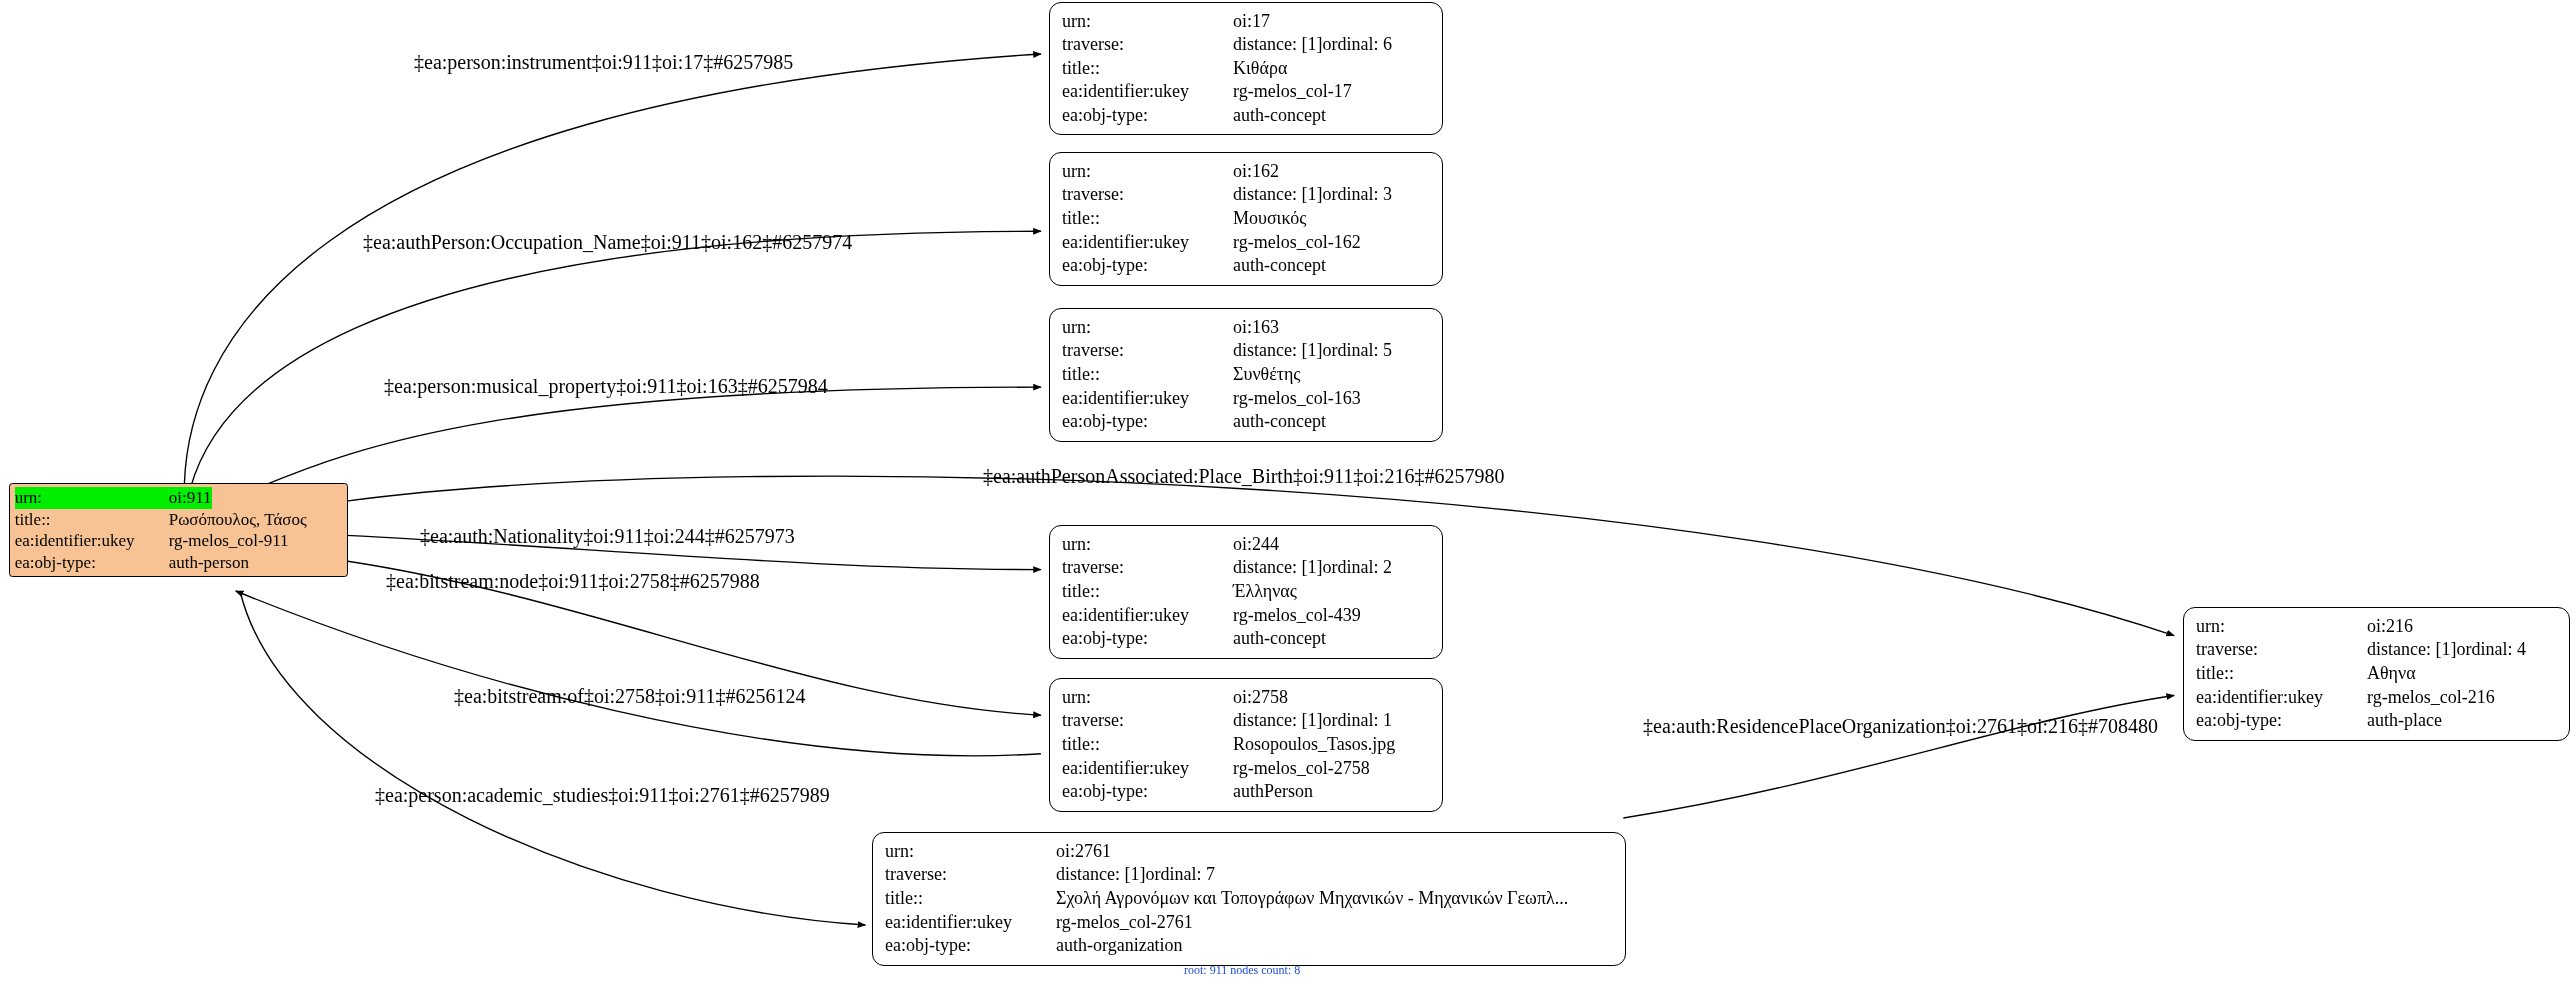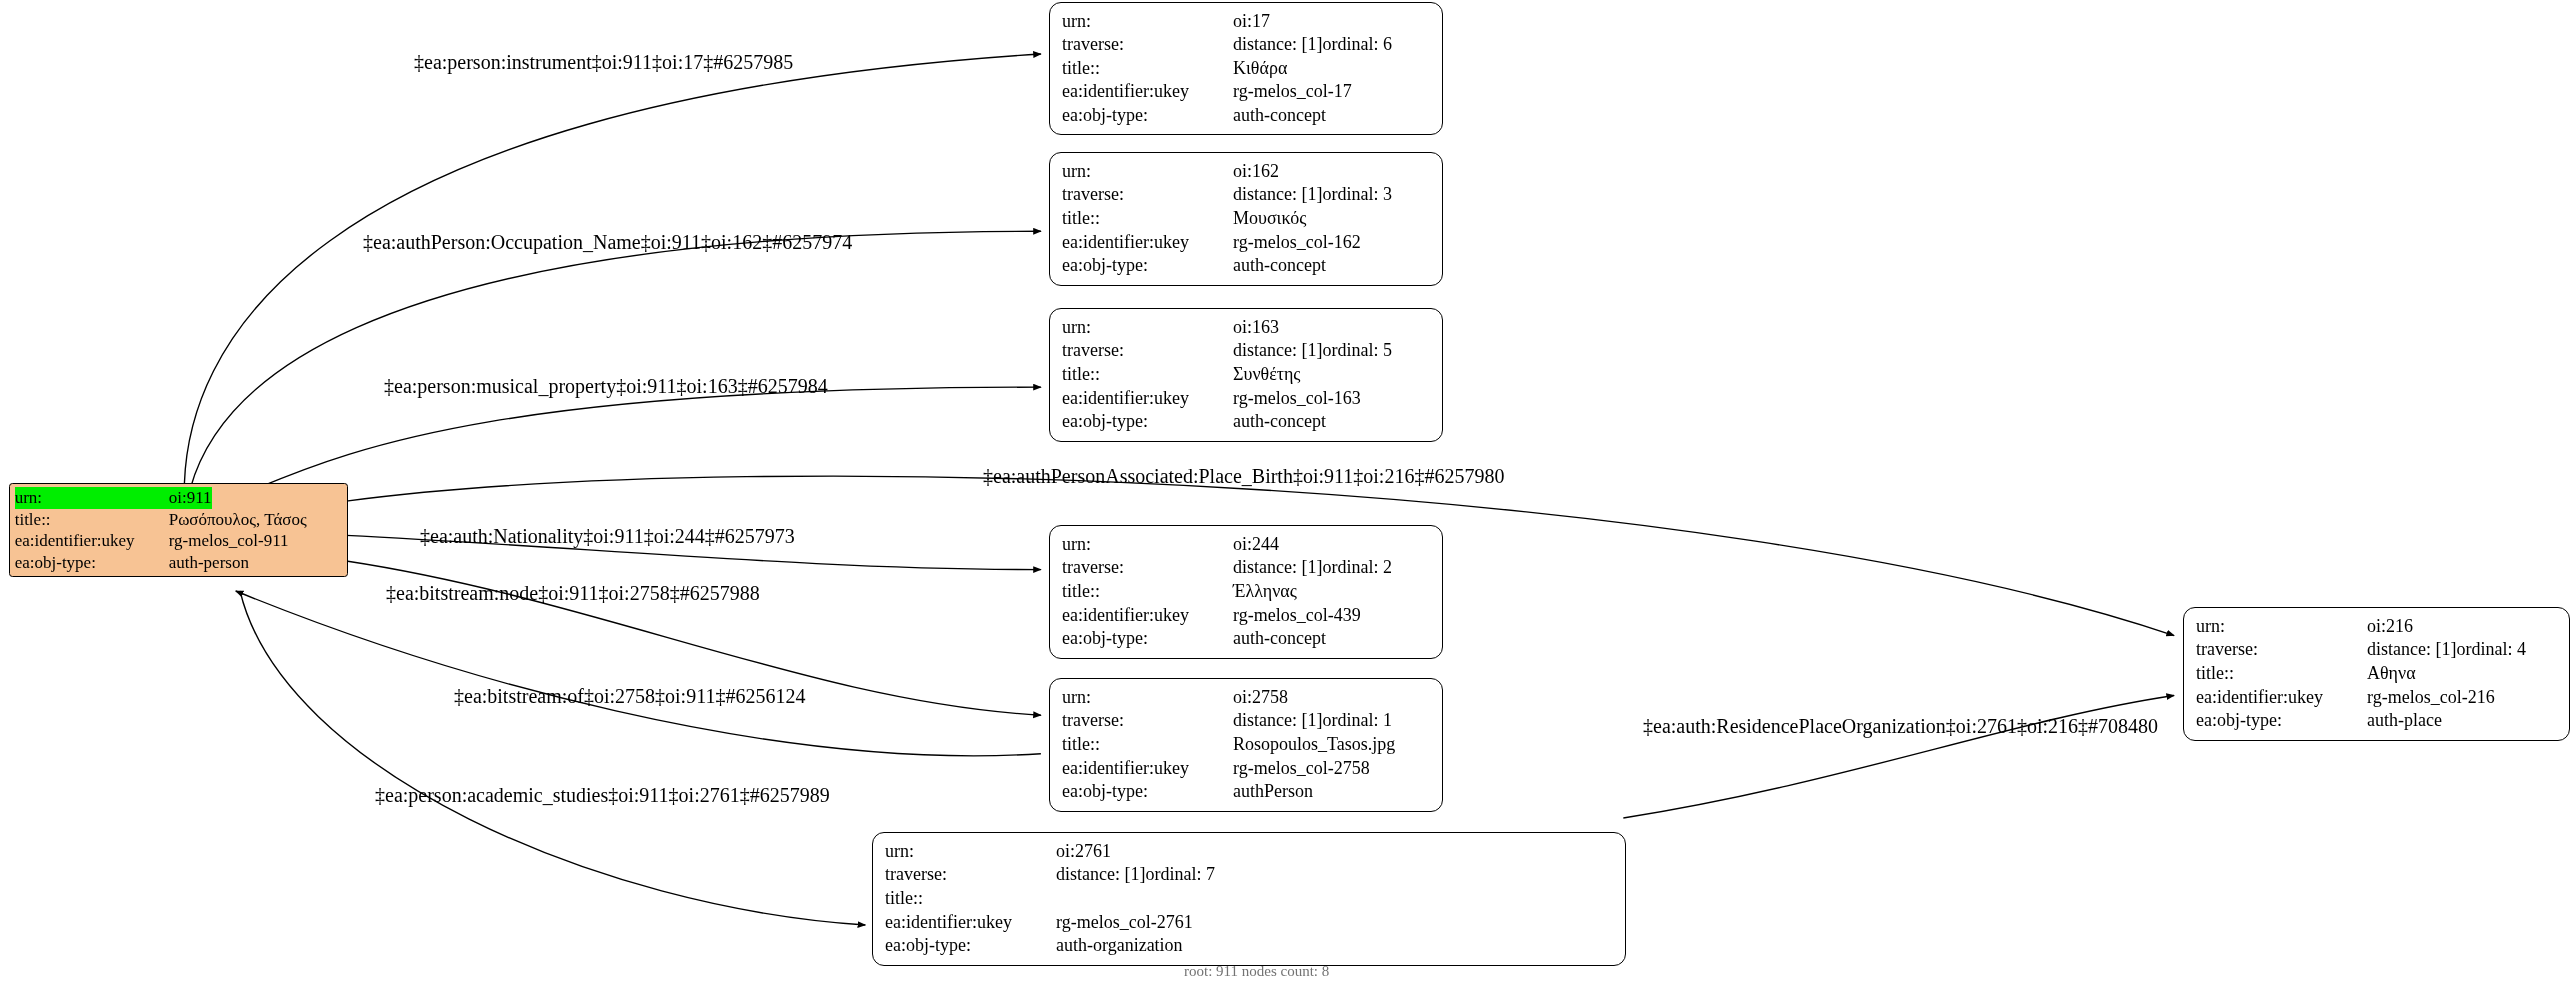--- a/index.html
+++ b/index.html
@@ -62,22 +62,22 @@
   }
   .edge-label {
     position: absolute;
     font-size: 20px;
     color: #000000;
     white-space: nowrap;
     line-height: 19px;
   }
   .caption {
     position: absolute;
-    font-size: 15px;
-    color: #737373;
+    font-size: 12px;
+    color: #1d4ed8;
     white-space: nowrap;
   }
   svg.edges {
     position: absolute;
     left: 0;
     top: 0;
     width: 2576px;
     height: 991px;
     overflow: visible;
   }
@@ -257,20 +257,21 @@
       <span class="key">urn:</span>
       <span class="val">oi:2761</span>
     </div>
     <div class="row">
       <span class="key">traverse:</span>
       <span class="val sub dist">distance: [1]</span>
       <span class="val sub">ordinal: 7</span>
     </div>
     <div class="row">
       <span class="key">title::</span>
+      <span class="val">Σχολή Αγρονόμων και Τοπογράφων Μηχανικών - Μηχανικών Γεωπλ...</span>
     </div>
     <div class="row">
       <span class="key">ea:identifier:ukey</span>
       <span class="val">rg-melos_col-2761</span>
     </div>
     <div class="row">
       <span class="key">ea:obj-type:</span>
       <span class="val">auth-organization</span>
     </div>
   </div>
@@ -297,21 +298,21 @@
       <span class="key">ea:obj-type:</span>
       <span class="val">auth-place</span>
     </div>
   </div>
 
   <div class="edge-label" style="left:414px; top:53px;">‡ea:person:instrument‡oi:911‡oi:17‡#6257985</div>
   <div class="edge-label" style="left:363px; top:233px;">‡ea:authPerson:Occupation_Name‡oi:911‡oi:162‡#6257974</div>
   <div class="edge-label" style="left:384px; top:377px;">‡ea:person:musical_property‡oi:911‡oi:163‡#6257984</div>
   <div class="edge-label" style="left:983px; top:467px;">‡ea:authPersonAssociated:Place_Birth‡oi:911‡oi:216‡#6257980</div>
   <div class="edge-label" style="left:420px; top:527px;">‡ea:auth:Nationality‡oi:911‡oi:244‡#6257973</div>
-  <div class="edge-label" style="left:386px; top:572px;margin-top:12px;">‡ea:bitstream:node‡oi:911‡oi:2758‡#6257988</div>
+  <div class="edge-label" style="left:386px; top:572px;">‡ea:bitstream:node‡oi:911‡oi:2758‡#6257988</div>
   <div class="edge-label" style="left:428px; top:687px;margin-left:26px;">‡ea:bitstream:of‡oi:2758‡oi:911‡#6256124</div>
   <div class="edge-label" style="left:375px; top:786px;">‡ea:person:academic_studies‡oi:911‡oi:2761‡#6257989</div>
   <div class="edge-label" style="left:1643px; top:709px;margin-top:8px;">‡ea:auth:ResidencePlaceOrganization‡oi:2761‡oi:216‡#708480</div>
 
   <div class="caption" style="left:1184px; top:963px;">root: 911 nodes count: 8</div>
 
 </div>
 
 
 </body></html>

